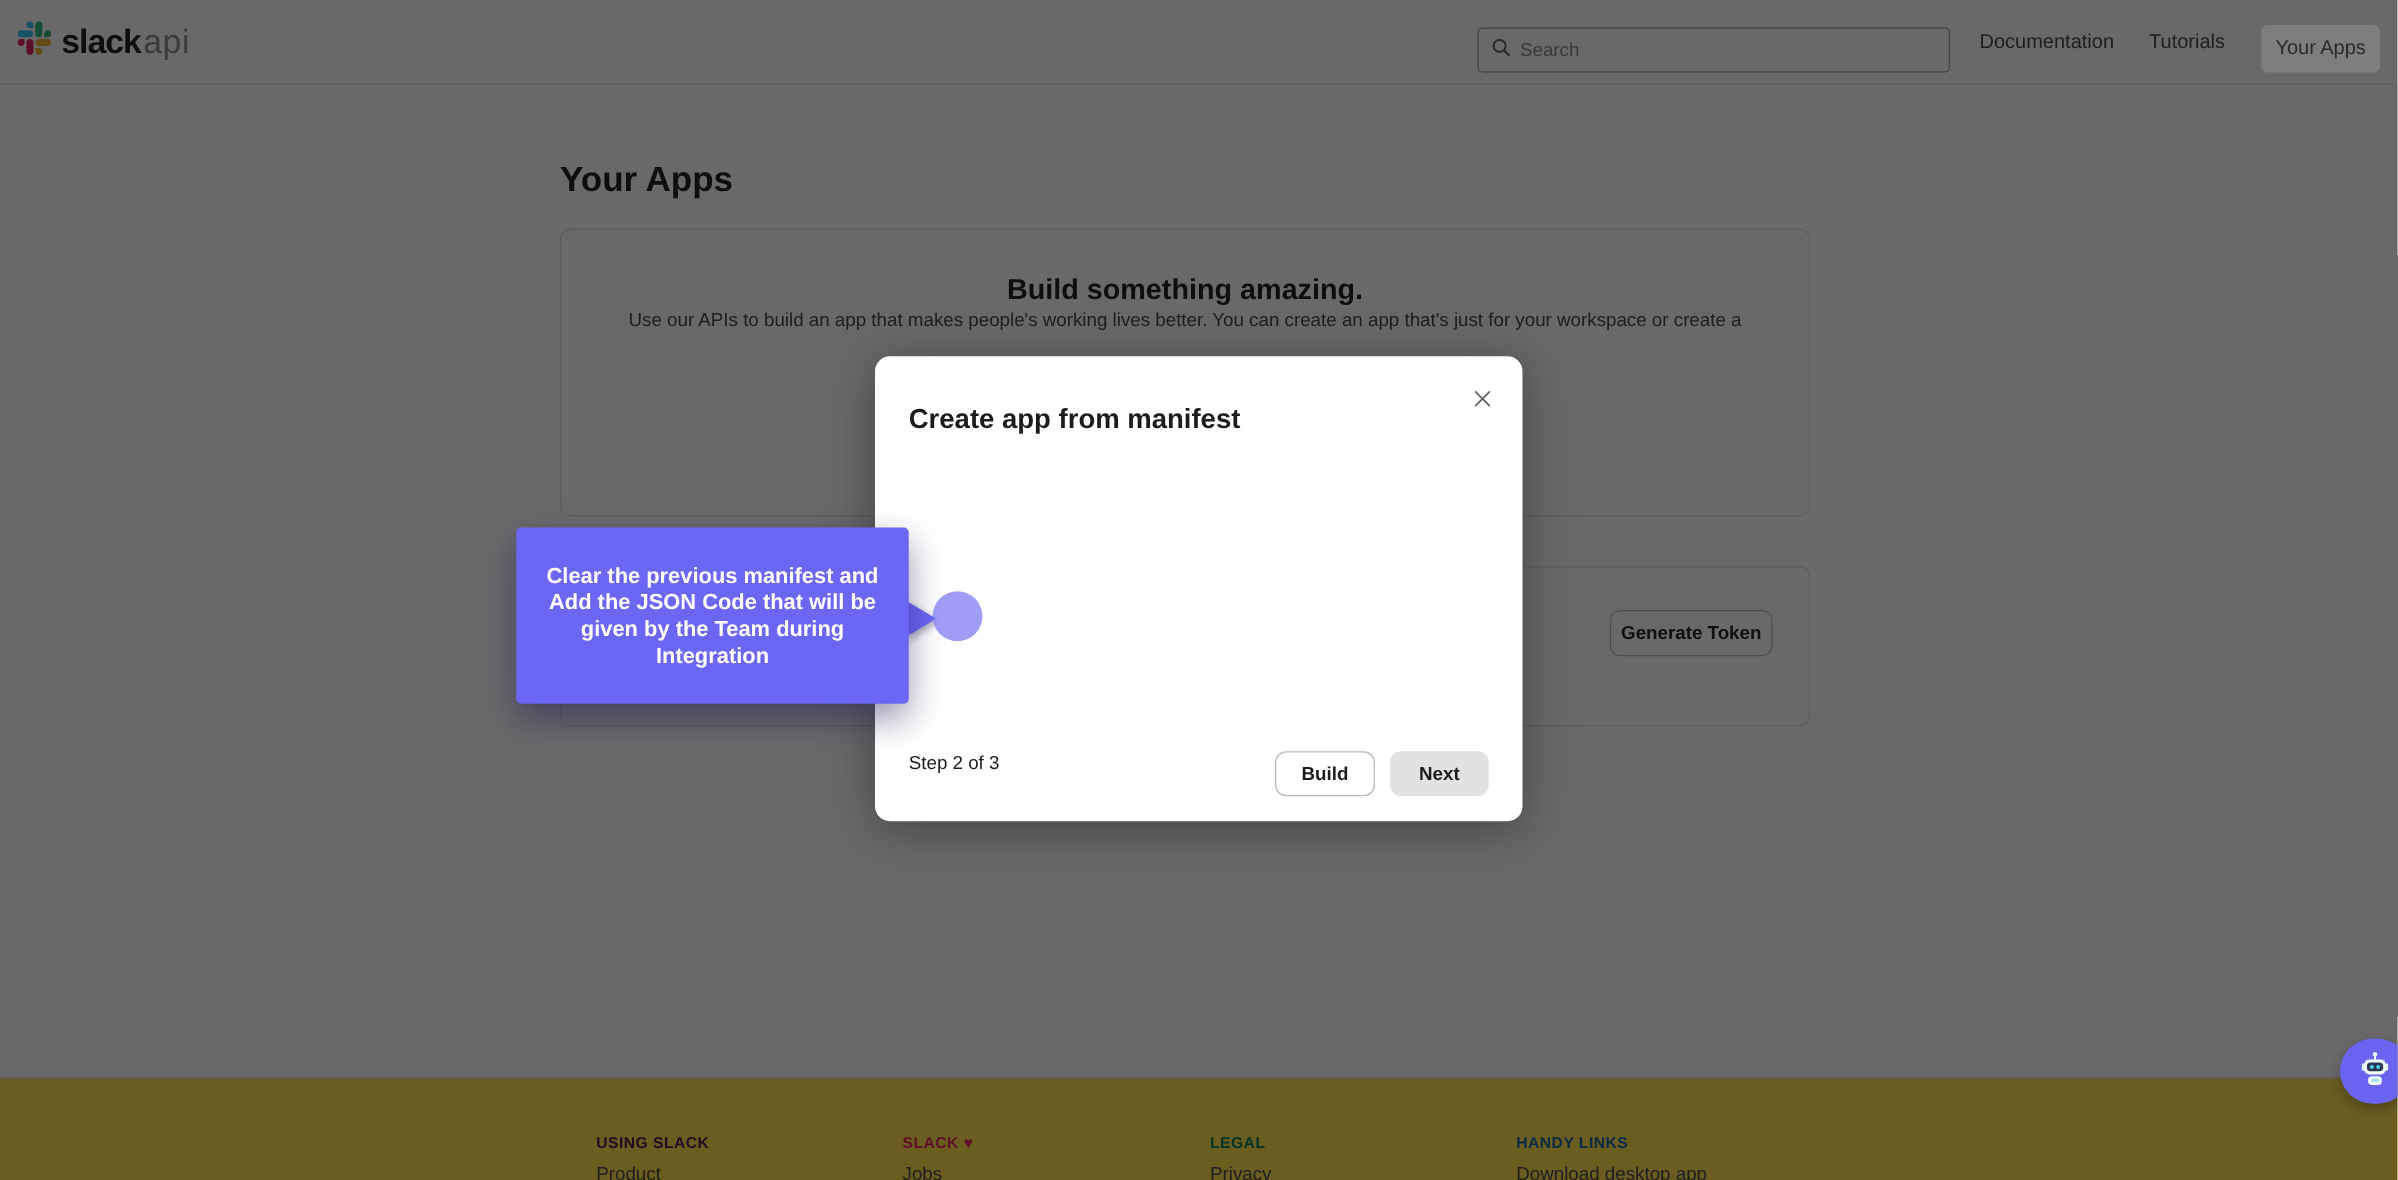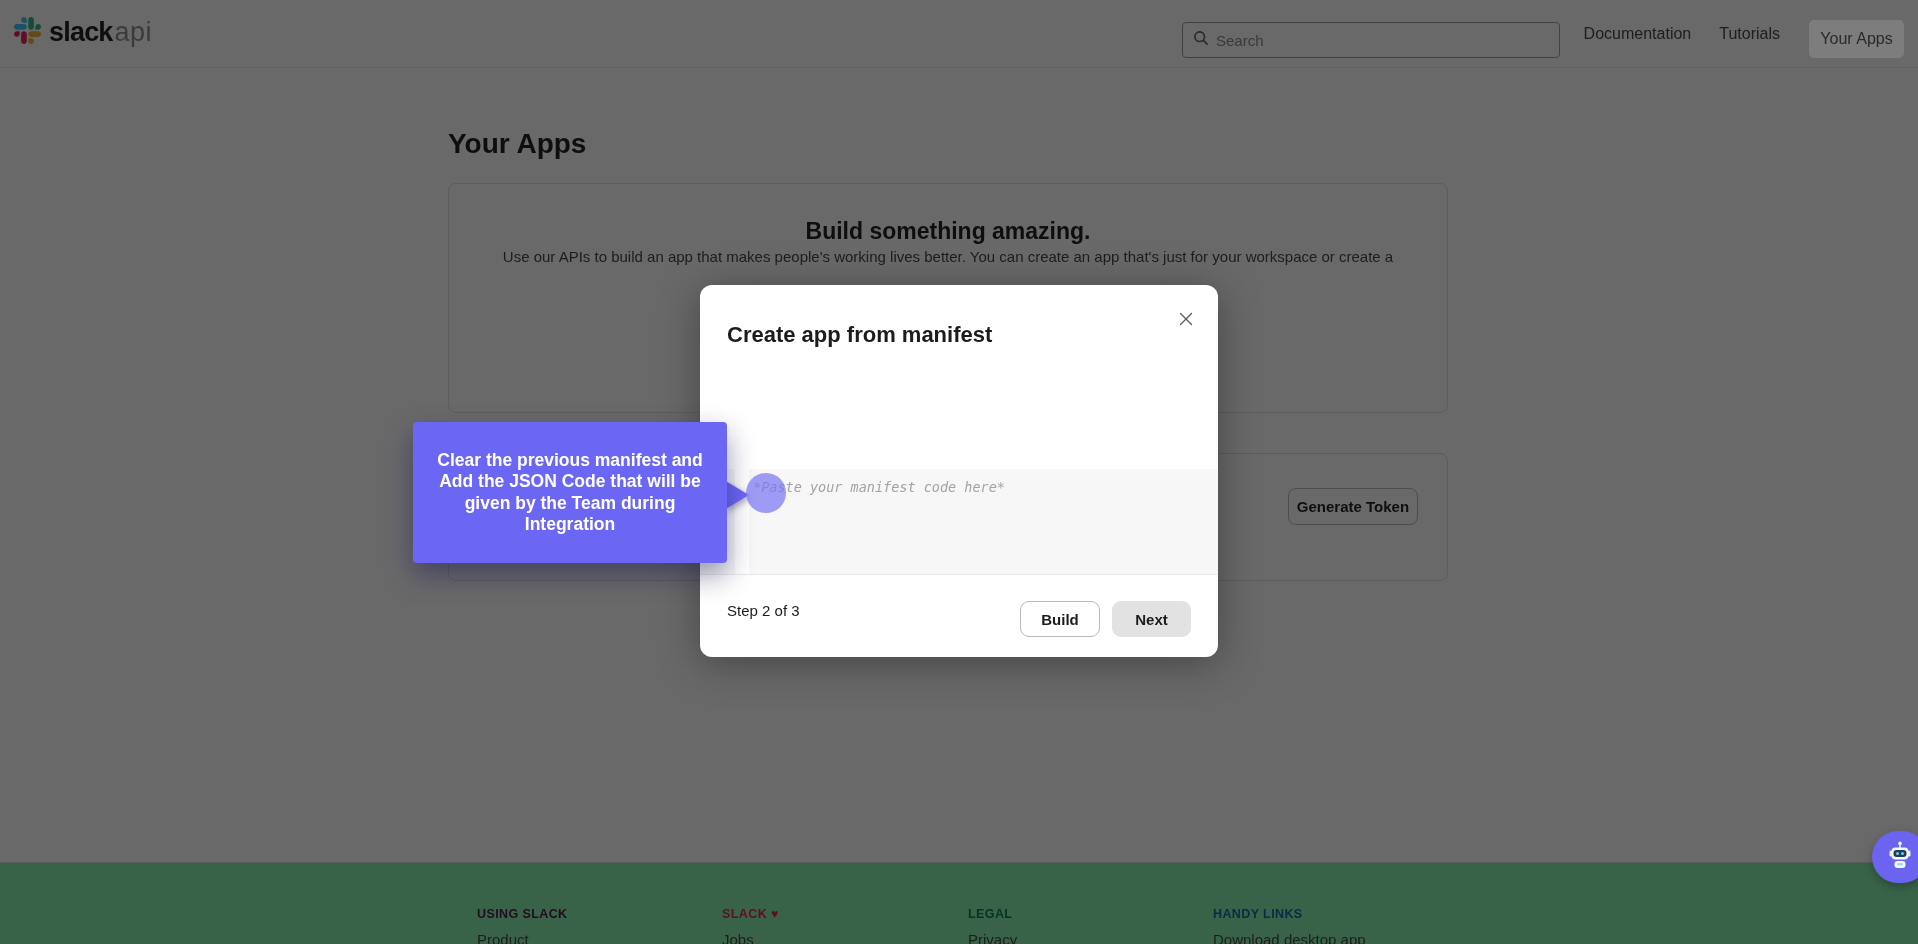--- a/index.html
+++ b/index.html
@@ -39,21 +39,21 @@
   .hero-line { font-size:15px; color:#454245; line-height:23.5px; }
   .hero-line:first-of-type { margin-top:20px; }
 
   .card-tokens { top:453px; height:128px; }
   .btn-generate { position:absolute; left:839px; top:34px; width:130px; height:37px;
                   background:#fff; border:1px solid #b9b9b9; border-radius:8px;
                   font-size:15px; font-weight:700; color:#1d1c1d;
                   font-family:"Liberation Sans", sans-serif; }
 
   .site-footer { position:absolute; left:0; top:862px; width:100%; height:82px;
-                 background:#86efac; border-top:1px solid #dddddd; }
+                 background:#fde047; border-top:1px solid #dddddd; }
   .foot-col { position:absolute; top:44px; }
   .foot-col .head { font-size:12.5px; font-weight:700; letter-spacing:0.4px; }
   .foot-col .link { margin-top:10px; font-size:15px; color:#454245; }
   .fc0 { left:477px; } .fc1 { left:722px; } .fc2 { left:968px; } .fc3 { left:1213px; }
 
   
   .overlay { position:absolute; inset:0; background:rgba(6,5,6,0.60); z-index:100; }
 
   
   .modal { position:absolute; left:700px; top:285px; width:518px; height:372px; z-index:200;
@@ -178,24 +178,20 @@
   <div class="modal-title">Create app from manifest</div>
   <button class="modal-close">
     <svg width="16" height="16" viewBox="0 0 16 16" stroke="#5e5e5e" stroke-width="1.4" stroke-linecap="round">
       <line x1="2.5" y1="2.5" x2="13.5" y2="13.5"></line>
         <line x1="13.5" y1="2.5" x2="2.5" y2="13.5"></line>
     </svg>
   </button>
 
 
 
-  <div class="editor">
-    <div class="gutter"></div>
-    <div class="placeholder">*Paste your manifest code here*</div>
-  </div>
 
   <div class="modal-footer">
     <div class="step-text">Step 2 of 3</div>
     <button class="btn btn-back">Build</button>
     <button class="btn btn-next">Next</button>
   </div>
 </div>
 
 <div class="tooltip" style="background: rgb(108, 102, 245);">
   <div class="tooltip-text">Clear the previous manifest and Add the JSON Code that will be given by the Team during Integration</div>

